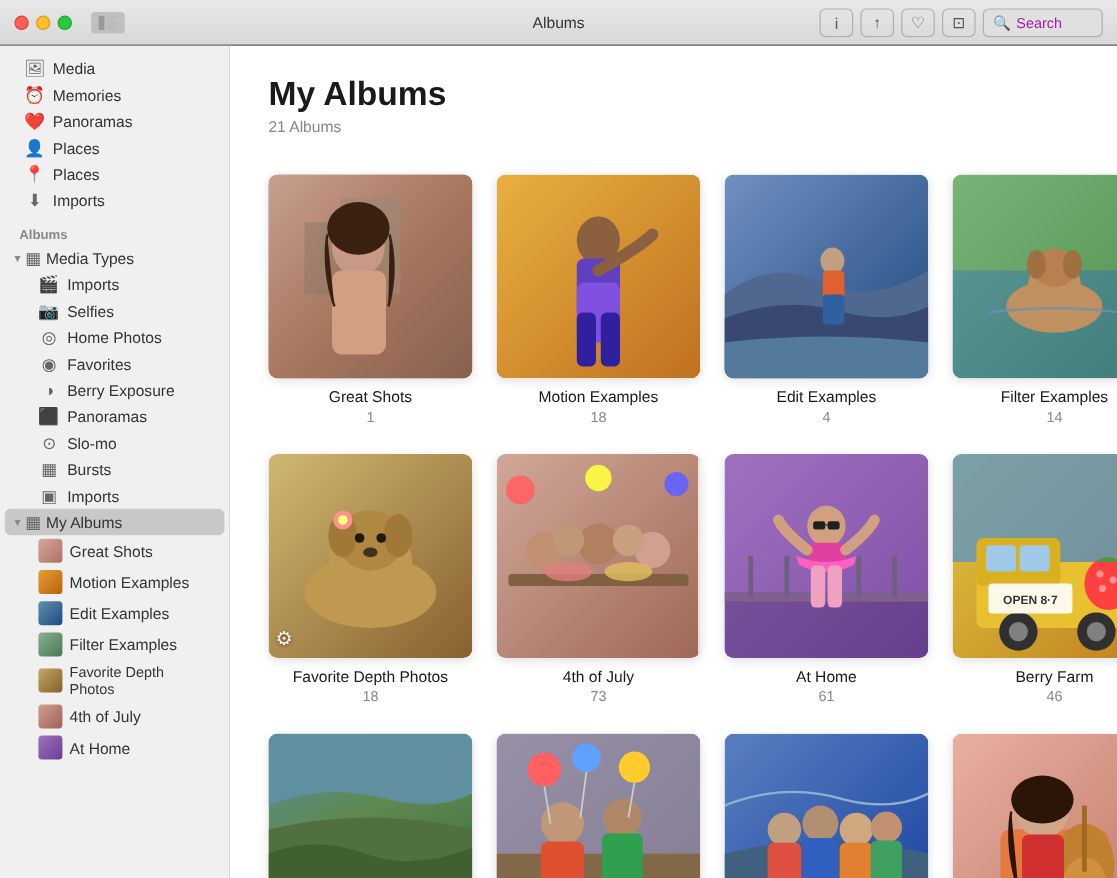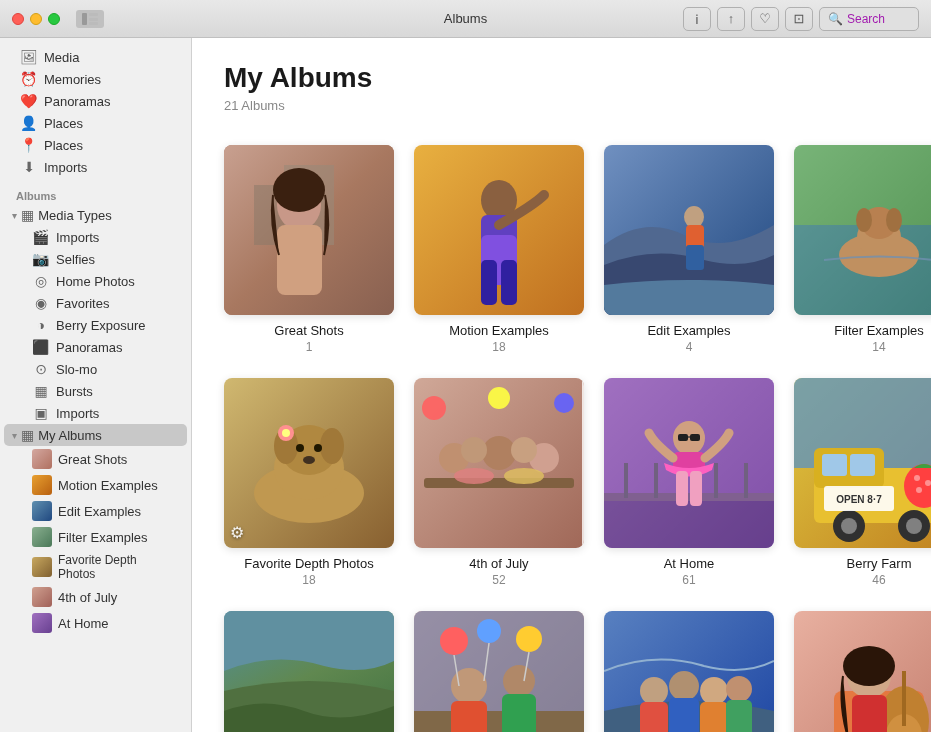--- a/index.html
+++ b/index.html
@@ -574,21 +574,21 @@
 
               <circle cx="20" cy="30" r="12" fill="#ff6060" opacity="0.9"></circle>
               <circle cx="150" cy="25" r="10" fill="#6060ff" opacity="0.9"></circle>
               <circle cx="85" cy="20" r="11" fill="#ffff40" opacity="0.9"></circle>
             </svg>
             
             <div style="position:absolute;right:0;top:0;width:2px;height:100%;background:rgba(255,255,255,0.8);"></div>
           </div>
         </div>
         <div class="album-name">4th of July</div>
-        <div class="album-count">52</div>
+        <div class="album-count">73</div>
       </div>
 
       <div class="album-card">
         <div class="album-cover">
           <div class="album-cover-bg">
             <svg width="170" height="170" viewBox="0 0 170 170" xmlns="http://www.w3.org/2000/svg">
               <defs>
                 <linearGradient id="ah1" x1="0" y1="0" x2="1" y2="1">
                   <stop offset="0%" stop-color="#b080d0"></stop>
                   <stop offset="100%" stop-color="#7040a0"></stop>

